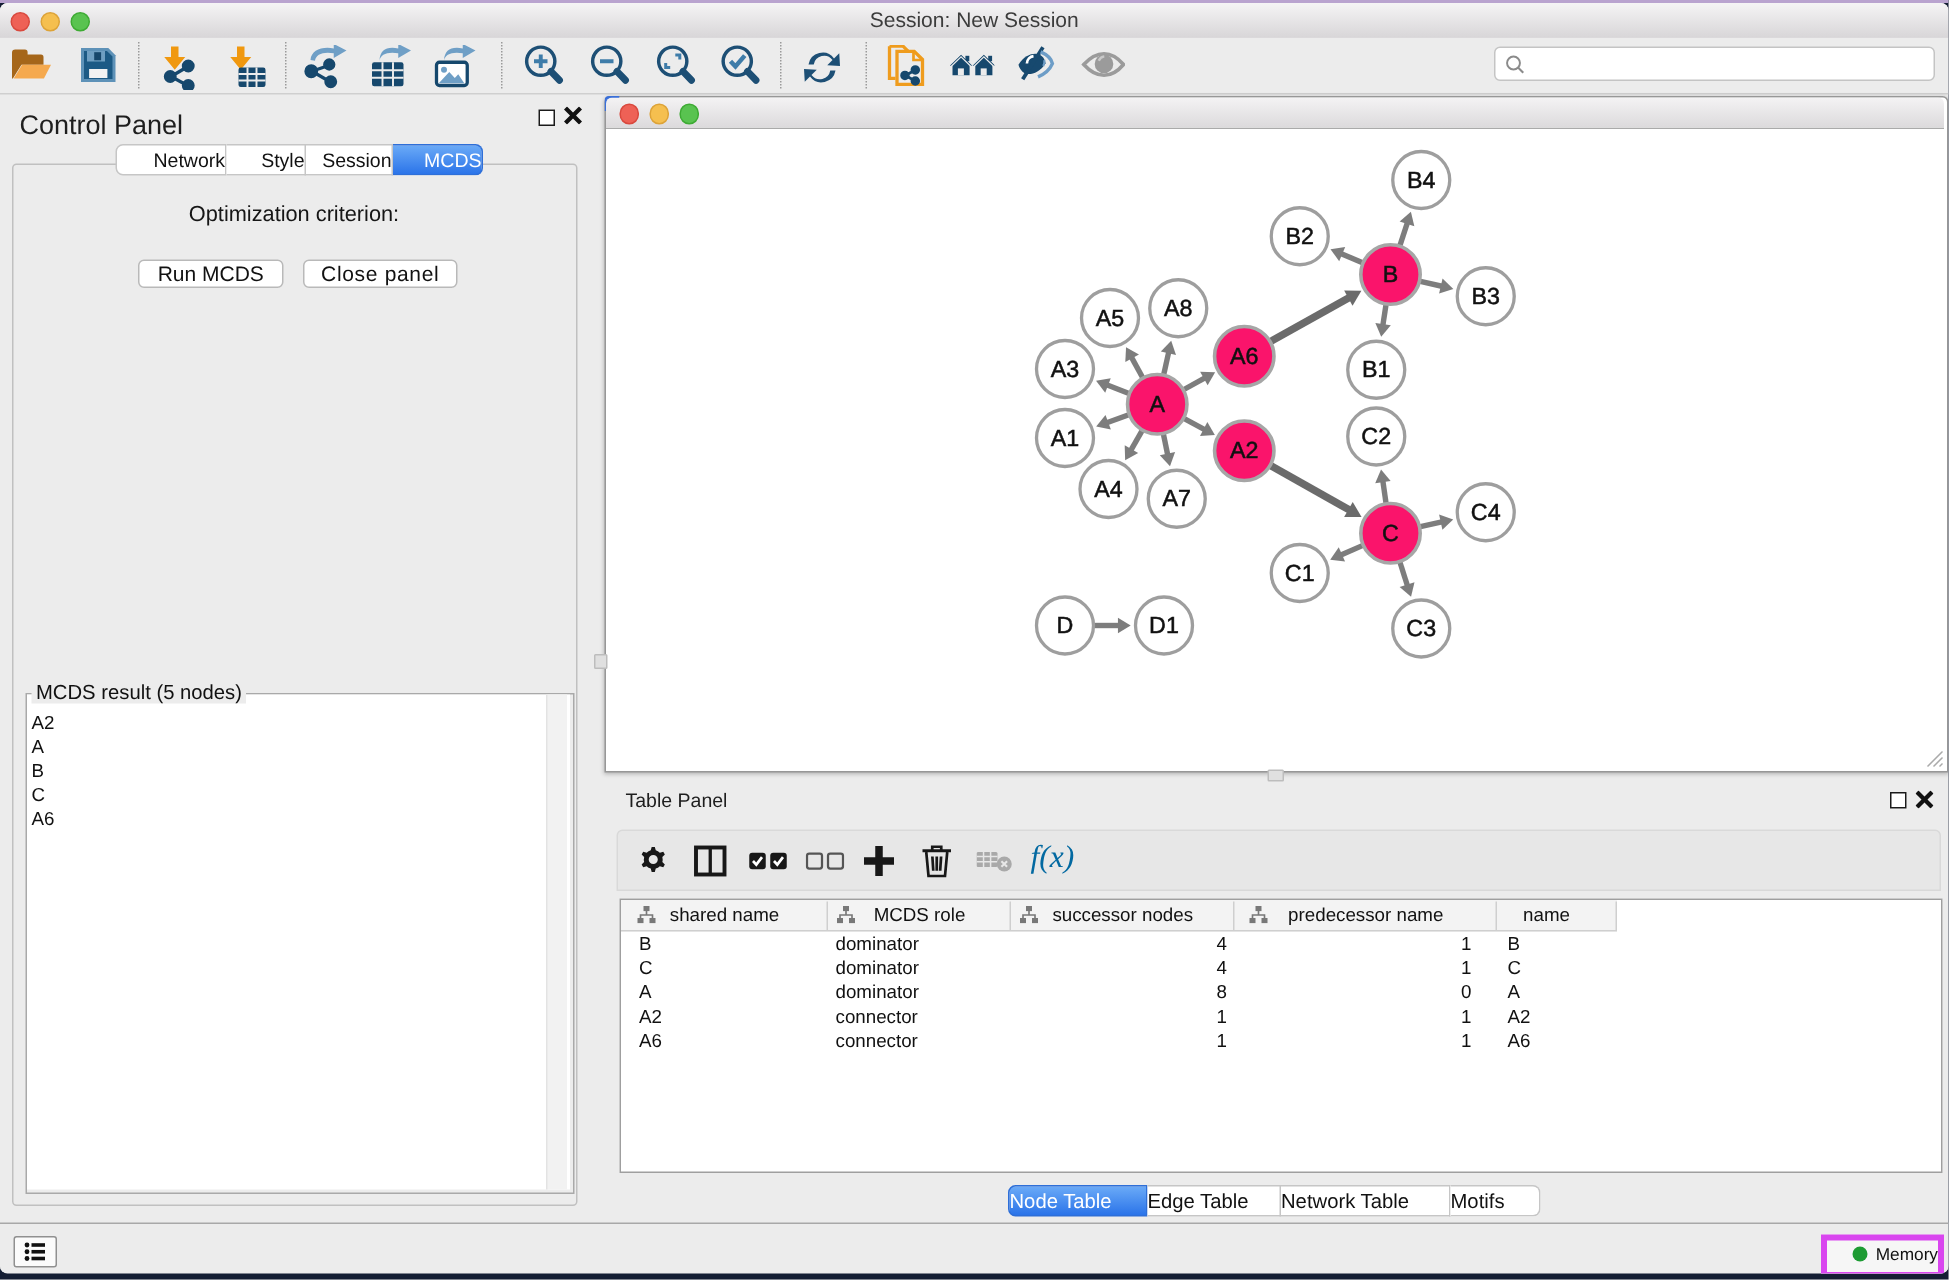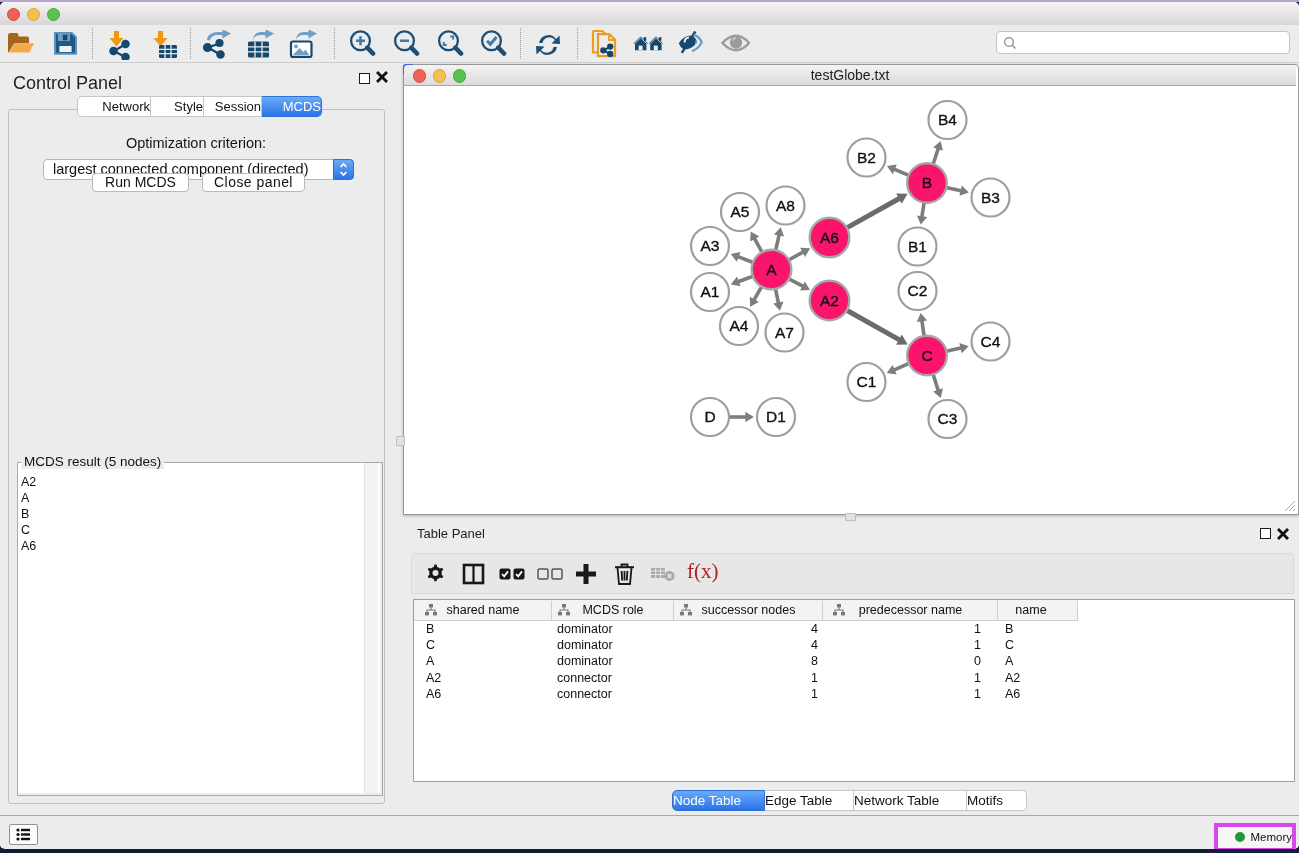--- a/index.html
+++ b/index.html
@@ -60,20 +60,21 @@
 .c5{position:absolute;left:591px}
 </style>
 </head>
 <body>
 <div class="abs" id="mainwin">
 <div class="abs" id="titlebar">
   <div class="abs tl" style="left:7px;background:#ee6156;border:0.5px solid #d9493e"></div>
   <div class="abs tl" style="left:27px;background:#f5bf4f;border:0.5px solid #dda338"></div>
   <div class="abs tl" style="left:47px;background:#59c350;border:0.5px solid #3eab34"></div>
 </div>
+<div class="abs" id="title-text">Session: New Session</div>
 <div class="abs" id="toolbar">
   <div class="abs tsep" style="left:92px"></div>
   <div class="abs tsep" style="left:190px"></div>
   <div class="abs tsep" style="left:334px"></div>
   <div class="abs tsep" style="left:520px"></div>
   <div class="abs tsep" style="left:577px"></div>
   <svg class="abs ticon" style="left:5px" viewBox="0 0 30 30">
         <path d="M3 5.2 Q3 3 5.2 3 L11.6 3 Q13.4 3 13.4 4.8 L13.4 6.4 L22.3 6.4 Q24 6.4 24 8.2 L24 13.2 L9.3 13.2 L3.6 22.4 L3 22.4 Z" fill="#a5661a"></path>
         <path d="M9.7 13.2 L29 13.2 L24.3 22.4 L4.1 22.4 Z" fill="#f5a94e"></path>
       </svg>
@@ -213,27 +214,20 @@
         <path d="M2 0 L6 4 L10 0 L12 2 L8 6 L12 10 L10 12 L6 8 L2 12 L0 10 L4 6 L0 2 Z" fill="#111"></path>
       </svg></div>
 <div class="abs" id="cp-pane"></div>
 <div class="abs tabrow" style="left:77px">
   <div class="tab first" style="width:72px">Network</div>
   <div class="tab" style="width:52px">Style</div>
   <div class="tab" style="width:57px">Session</div>
   <div class="tab sel last" style="width:59px">MCDS</div>
 </div>
 <div class="abs" id="opt-label">Optimization criterion:</div>
-<div class="abs" id="combo">
-  <div class="abs" id="combo-text">largest connected component (directed)</div>
-  <div class="abs" id="combo-btn"><svg width="19" height="19" viewBox="0 0 19 19">
-          <path d="M6.6 7 L9.5 3.9 L12.4 7" fill="none" stroke="#fff" stroke-width="1.7"></path>
-          <path d="M6.6 12 L9.5 15.1 L12.4 12" fill="none" stroke="#fff" stroke-width="1.7"></path>
-        </svg></div>
-</div>
 <div class="abs btn" style="left:92px;width:95px">Run MCDS</div>
 <div class="abs btn" style="left:202px;width:101px;letter-spacing:0.45px">Close panel</div>
 <div class="abs" id="groupbox"></div>
 <div class="abs" id="listbox">
   <div class="abs" id="list-sb"></div>
   <div class="li" style="padding-top:10.5px">A2</div>
   <div class="li">A</div>
   <div class="li">B</div>
   <div class="li">C</div>
   <div class="li">A6</div>
@@ -255,21 +249,20 @@
 
 <div class="abs" id="netwin">
       <svg class="abs" style="left:-1px;top:-1px" width="10" height="10" viewBox="0 0 10 10">
         <path d="M0 10 L0 3 Q0 0 3 0 L10 0 L10 2.5 L3.5 2.5 Q2.5 2.5 2.5 3.5 L2.5 10 Z" fill="#3a6fd8"></path>
       </svg>
   <div class="abs" id="net-titlebar">
     <div class="abs tl2" style="left:8.5px;background:#ee6156;border:0.5px solid #d9493e"></div>
     <div class="abs tl2" style="left:28.5px;background:#f5bf4f;border:0.5px solid #dda338"></div>
     <div class="abs tl2" style="left:48.5px;background:#59c350;border:0.5px solid #3eab34"></div>
   </div>
-  <div class="abs" id="net-title">testGlobe.txt</div>
   <svg class="abs" style="right:2px;bottom:2px" width="12" height="12" viewBox="0 0 12 12">
         <g stroke="#aaa" stroke-width="1">
           <line x1="11" y1="1" x2="1" y2="11"></line>
           <line x1="11" y1="5" x2="5" y2="11"></line>
           <line x1="11" y1="9" x2="9" y2="11"></line>
         </g>
       </svg>
 </div>
 <div class="abs" style="left:403px;top:83px;width:896px;height:427px;overflow:hidden">
 <svg width="894" height="427" viewBox="404 85 894 427" style="position:absolute;left:1px;top:0">
@@ -408,21 +401,21 @@
         </g>
         <g stroke="#e7e7e7" stroke-width="1">
           <line x1="0" y1="4" x2="14" y2="4"></line>
           <line x1="0" y1="7.5" x2="14" y2="7.5"></line>
           <line x1="4.7" y1="1" x2="4.7" y2="11"></line>
           <line x1="9.4" y1="1" x2="9.4" y2="11"></line>
         </g>
         <circle cx="18.5" cy="9" r="5" fill="#a9a9a9"></circle>
         <path d="M16.6 7.1 l3.8 3.8 M20.4 7.1 l-3.8 3.8" stroke="#e7e7e7" stroke-width="1.4"></path>
       </svg>
-  <div class="abs" style="left:275px;top:5px;font-family:'Liberation Serif',serif;font-size:21px;color:#b91c1c">f(x)</div>
+  <div class="abs" style="left:275px;top:5px;font-family:'Liberation Serif',serif;font-style:italic;font-size:21px;color:#0369a1">f(x)</div>
 </div>
 <div class="abs" id="tablebox">
   <div class="abs" style="left:0;top:0;width:664px;height:20px;background:#f3f3f3;border-bottom:1px solid #cfcfcf"></div>
   <svg class="abs" style="left:0;top:0" width="680" height="21" viewBox="0 0 680 21">
     <g stroke="#cfcfcf" stroke-width="1">
           <line x1="137.5" y1="1" x2="137.5" y2="20"></line>
           <line x1="259.5" y1="1" x2="259.5" y2="20"></line>
           <line x1="408.5" y1="1" x2="408.5" y2="20"></line>
           <line x1="583.5" y1="1" x2="583.5" y2="20"></line>
           <line x1="663.5" y1="1" x2="663.5" y2="20"></line>

